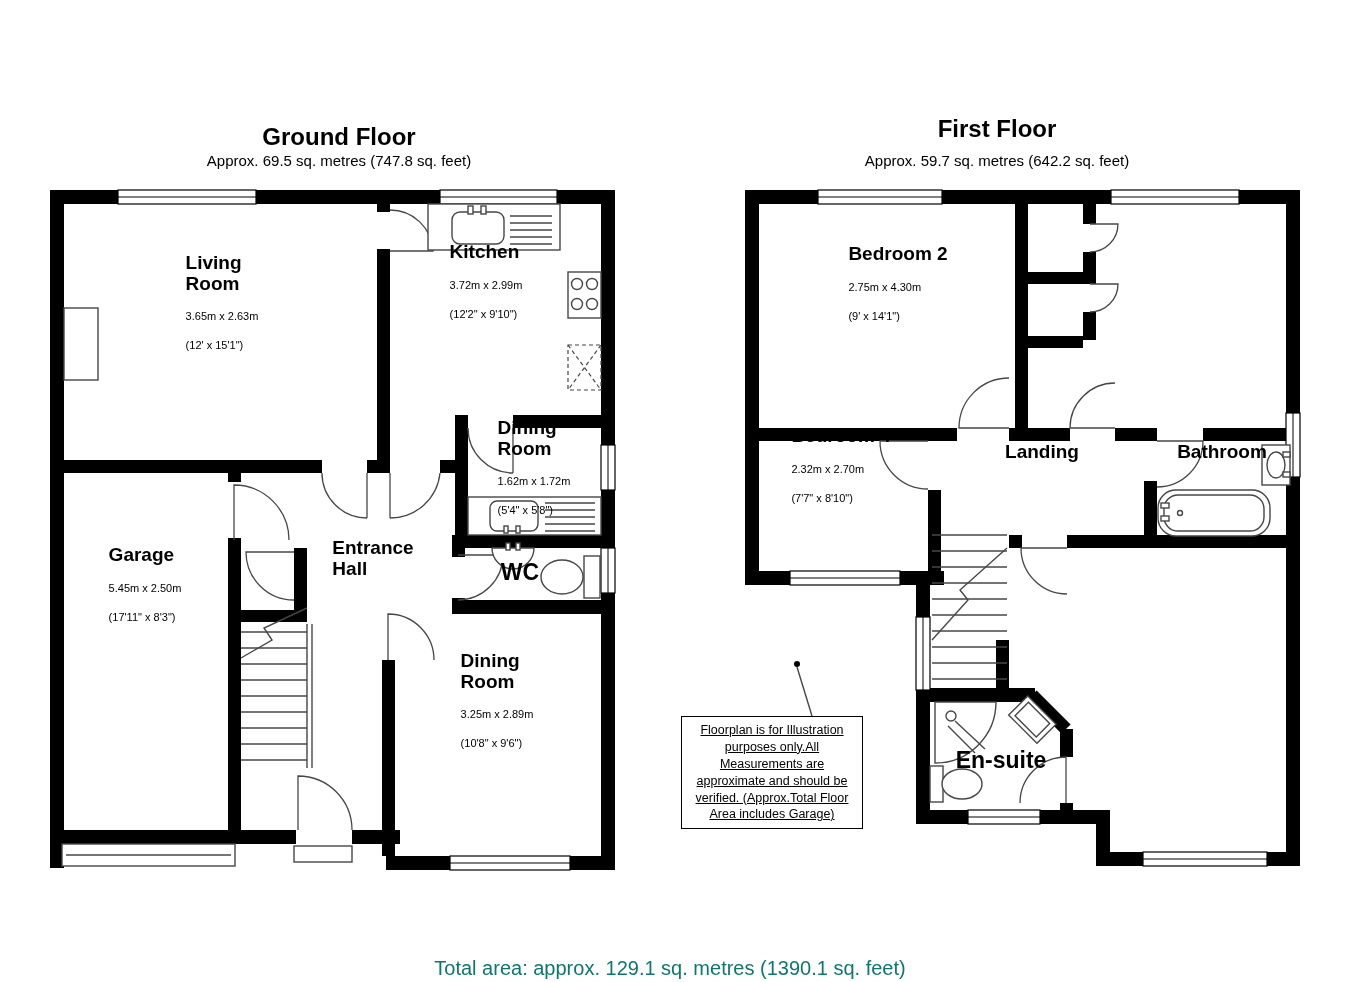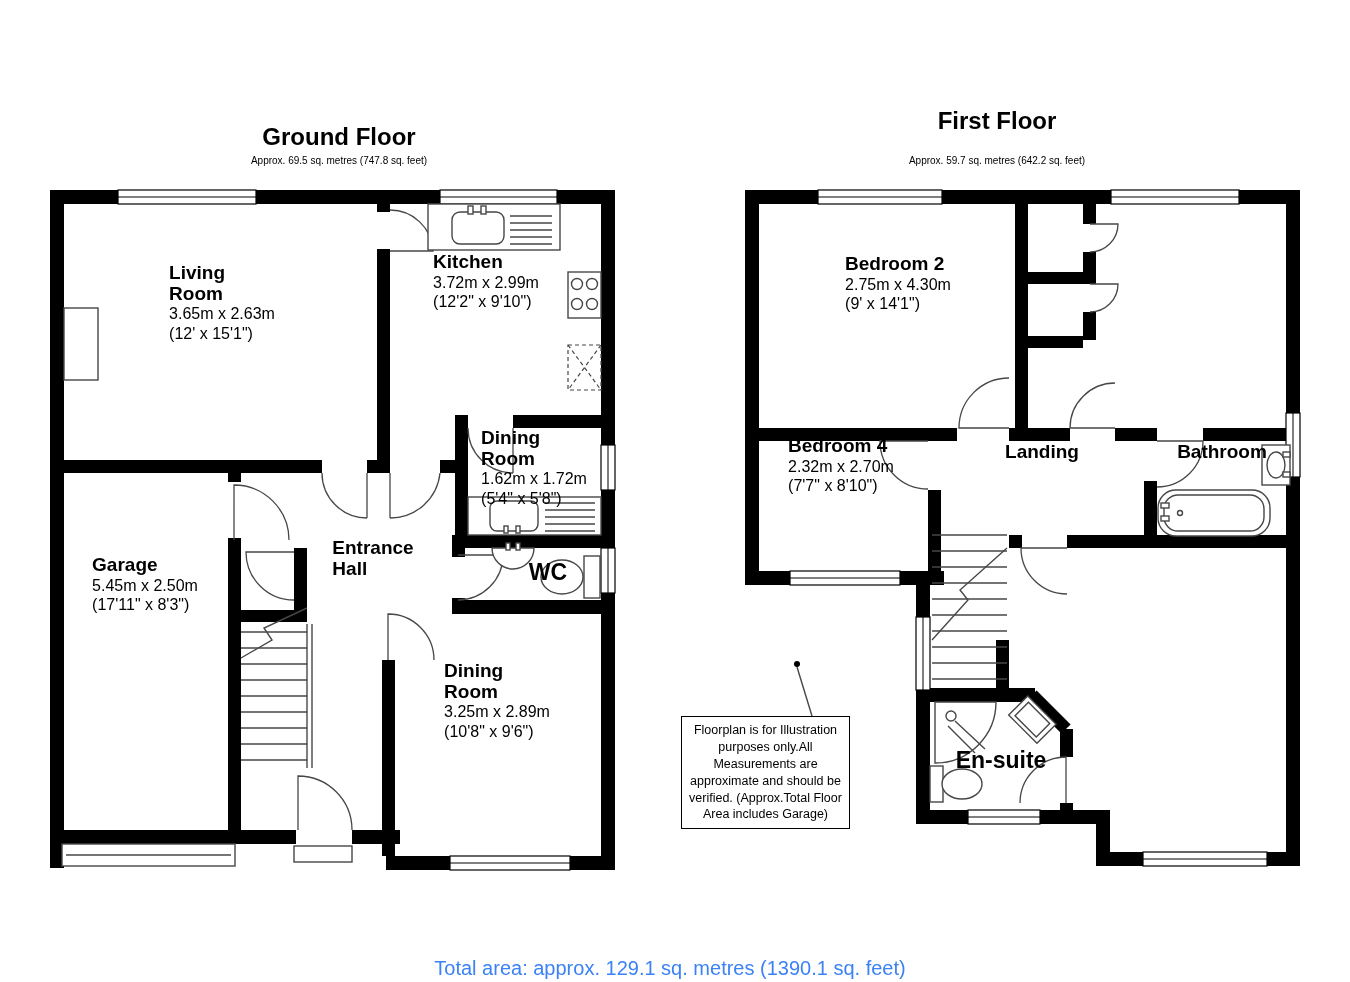--- a/index.html
+++ b/index.html
@@ -13,32 +13,32 @@
   .plan-svg{position:absolute;left:0;top:0;width:1350px;height:982px;}
   .wall{fill:#000000;}
   .thin{stroke:#474747;stroke-width:1.4;fill:none;}
   .fix{stroke:#474747;stroke-width:1.4;fill:#ffffff;}
   .door{stroke:#474747;stroke-width:1.3;fill:none;}
   .win{fill:#ffffff;stroke:#000000;stroke-width:1.2;}
   .winline{stroke:#000000;stroke-width:1;}
   .dash{stroke:#474747;stroke-width:1.2;fill:#ffffff;stroke-dasharray:4 3;}
   .lbl{position:absolute;transform:translate(-50%,-50%);color:#000;}
   .floor-title{font-size:24px;font-weight:bold;white-space:nowrap;}
-  .floor-subtitle{font-size:10px;white-space:nowrap;}
+  .floor-subtitle{font-size:15px;white-space:nowrap;}
   .room-name{font-size:19px;font-weight:bold;line-height:1.08;white-space:pre-line;}
   .room-name.big{font-size:23px;}
-  .room-dim{font-size:16px;line-height:1.22;white-space:nowrap;}
+  .room-dim{font-size:11px;line-height:1.22;white-space:nowrap;margin-top:16px;}
   .disclaimer-box{
-    position:absolute;left:681px;top:716px;width:169px;
+    position:absolute;left:681px;top:716px;width:182px;
     border:1.3px solid #000;background:#fff;
     font-size:12.5px;line-height:1.35;text-align:center;
-    padding:5px 4px;box-sizing:border-box;
+    padding:5px 4px;box-sizing:border-box;text-decoration:underline;
   }
   .total-area{position:absolute;left:670px;top:968px;transform:translate(-50%,-50%);
-    font-size:20px;white-space:nowrap;color:#3b82f6;}
+    font-size:20px;white-space:nowrap;color:#0f766e;}
 </style>
 </head>
 <body>
 
 <div class="canvas">
 
   <svg class="plan-svg" viewBox="0 0 1350 982">
 
     <g>
       <g>
@@ -262,21 +262,21 @@
     </g>
 
     <g>
       <line class="thin" x1="812" y1="716" x2="797" y2="667"></line>
       <circle cx="797" cy="664" r="3" fill="#000"></circle>
     </g>
   </svg>
 
   <div class="lbl floor-title" style="left:339px;top:137px;">Ground Floor</div>
   <div class="lbl floor-subtitle" style="left:339px;top:160px;">Approx. 69.5 sq. metres (747.8 sq. feet)</div>
-  <div class="lbl floor-title" style="left:997px;top:121px;">First Floor</div>
+  <div class="lbl floor-title" style="left:997px;top:129px;">First Floor</div>
   <div class="lbl floor-subtitle" style="left:997px;top:160px;">Approx. 59.7 sq. metres (642.2 sq. feet)</div>
 
   <div class="lbl" style="left:222px;top:303px;">
     <div class="room-name">Living
 Room</div>
     <div class="room-dim">3.65m x 2.63m</div>
     <div class="room-dim">(12' x 15'1")</div>
   </div>
   <div class="lbl" style="left:486px;top:282px;">
     <div class="room-name">Kitchen</div>
@@ -286,21 +286,21 @@
   <div class="lbl" style="left:534px;top:468px;">
     <div class="room-name">Dining
 Room</div>
     <div class="room-dim">1.62m x 1.72m</div>
     <div class="room-dim">(5'4" x 5'8")</div>
   </div>
   <div class="lbl" style="left:373px;top:535px;margin-top:24px;">
     <div class="room-name">Entrance
 Hall</div>
   </div>
-  <div class="lbl" style="left:520px;top:572px;margin-left:28px;">
+  <div class="lbl" style="left:520px;top:572px;">
     <div class="room-name big">WC</div>
   </div>
   <div class="lbl" style="left:145px;top:585px;">
     <div class="room-name">Garage</div>
     <div class="room-dim">5.45m x 2.50m</div>
     <div class="room-dim">(17'11" x 8'3")</div>
   </div>
   <div class="lbl" style="left:497px;top:701px;">
     <div class="room-name">Dining
 Room</div>

